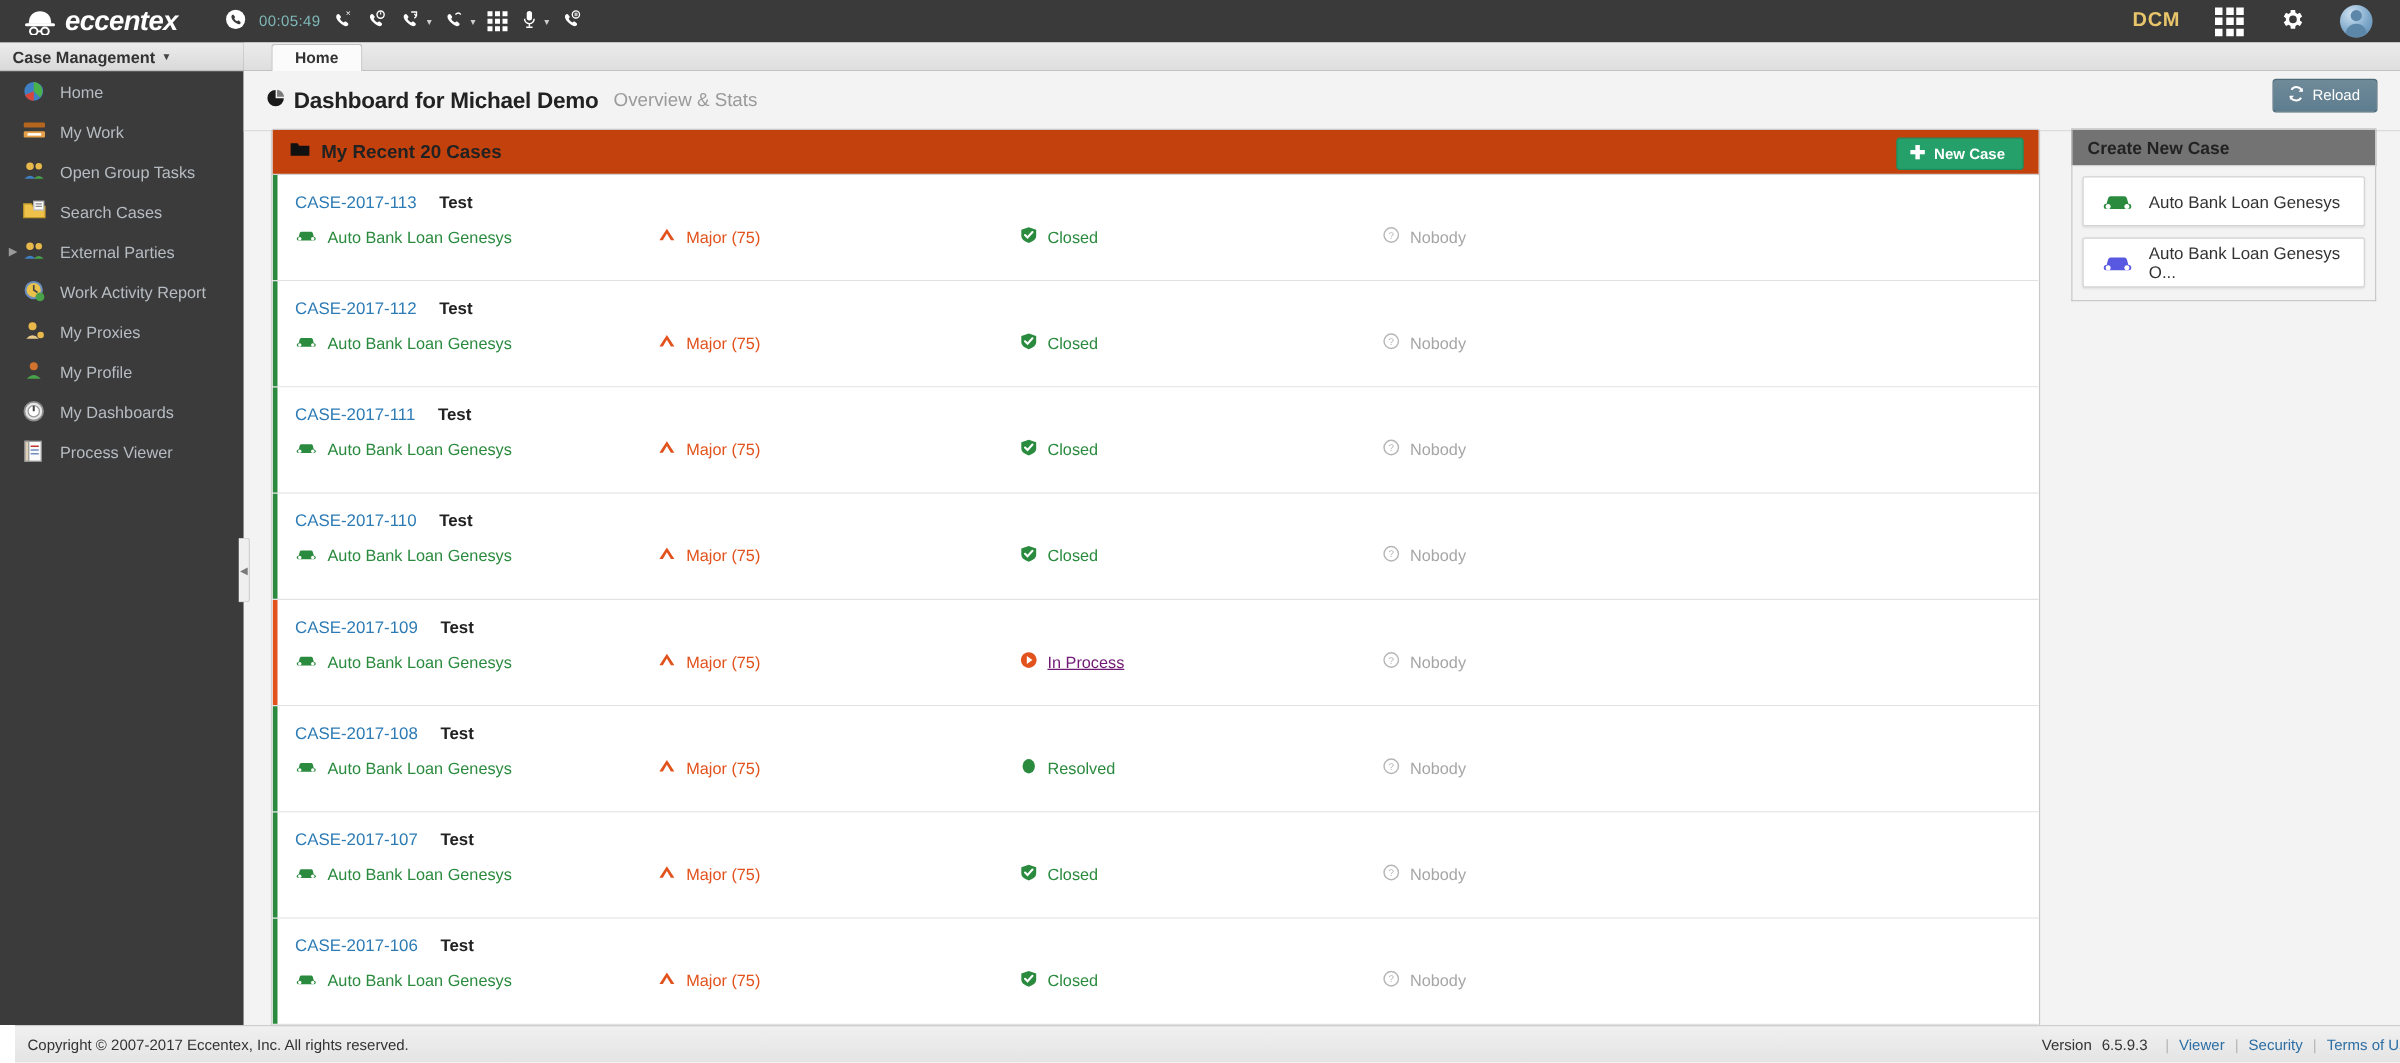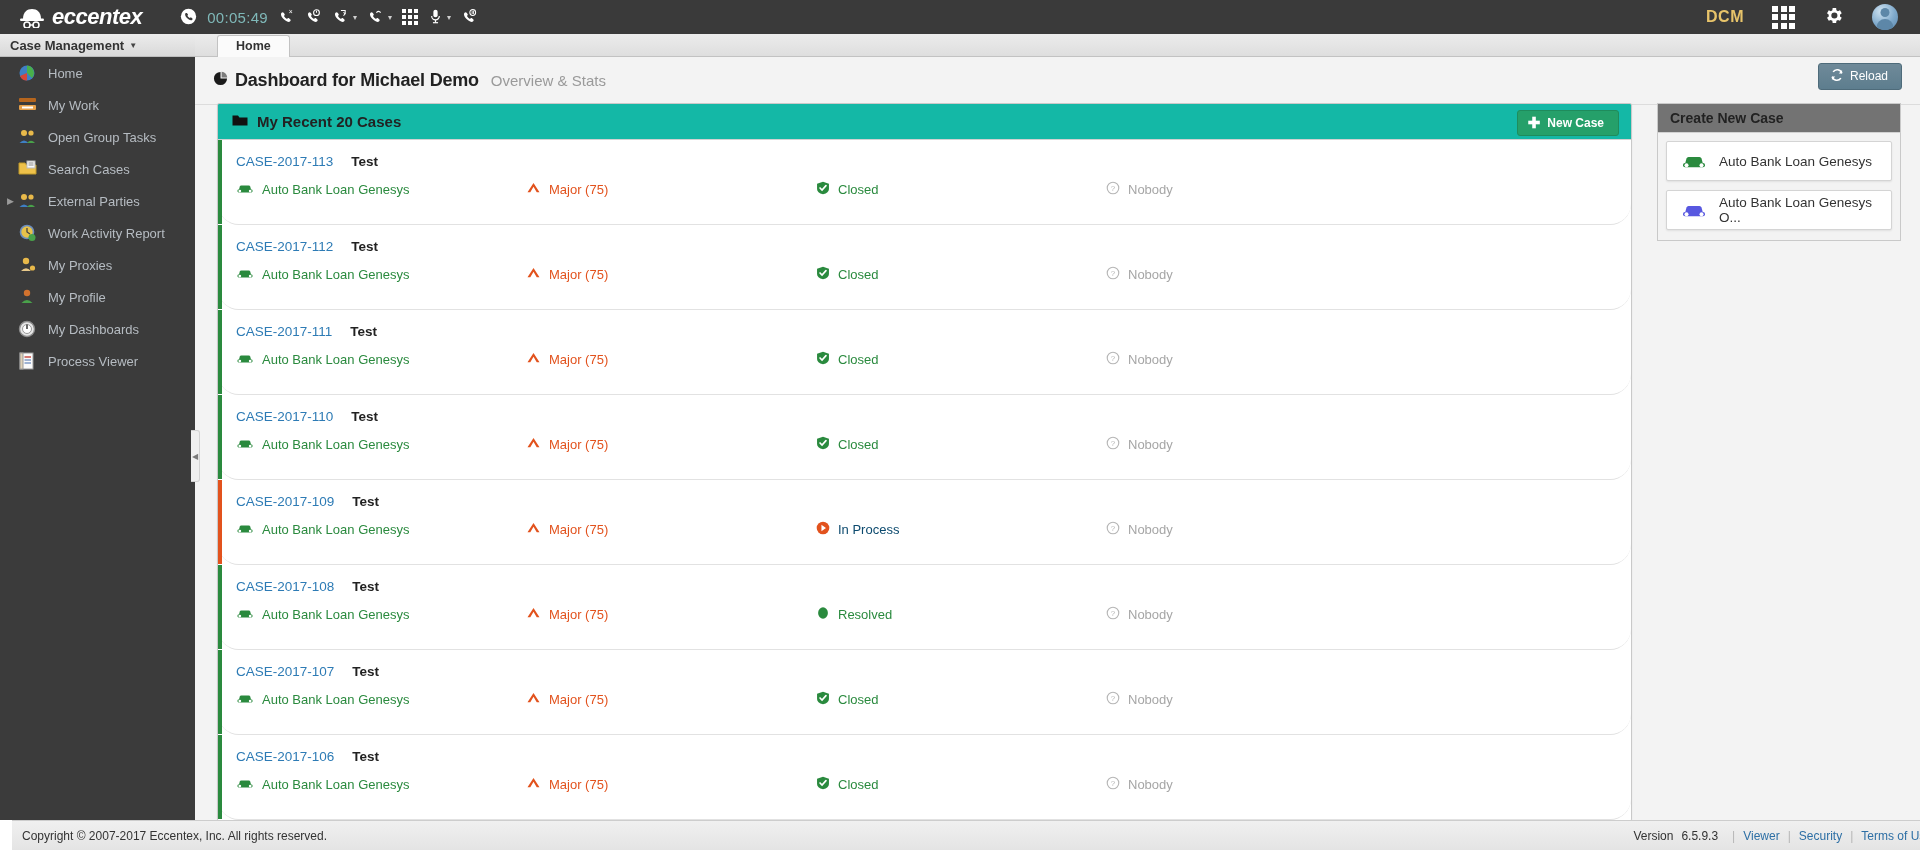--- a/index.html
+++ b/index.html
@@ -15,21 +15,21 @@
     background: #3a3a3a; display: flex; align-items: center;
   }
   .brand { display: flex; align-items: center; margin-left: 18px; }
   .brand-hat { position: relative; width: 28px; height: 22px; margin-right: 6px; }
   .brand-text {
     color: #fff; font-size: 22px; font-weight: bold; font-style: italic;
     letter-spacing: -0.5px; font-family: "Liberation Sans", sans-serif;
   }
   .tele { display: flex; align-items: center; margin-left: 38px; gap: 10px; }
   .tele-ico { color: #fff; font-size: 15px; line-height: 1; display:inline-block; }
-  .tele-timer { color: #7fb8b8; font-size: 15px; font-family: "Liberation Sans", sans-serif; letter-spacing:0.3px;}
+  .tele-timer { color: #7fb8b8; font-size: 12px; font-family: "Liberation Sans", sans-serif; letter-spacing:0.3px;}
   .caret-sm { color:#cfcfcf; font-size:8px; margin-left:-6px;}
   .grid-ico {
     display: inline-grid; grid-template-columns: repeat(3, 4px);
     grid-gap: 2px;
   }
   .grid-ico i { width: 4px; height: 4px; background: #fff; display:block; }
   .top-right { margin-left: auto; display: flex; align-items: center; gap: 28px; margin-right: 22px; }
   .dcm-label { color: #e8c46a; font-size: 16px; font-weight: bold; letter-spacing: 0.5px; }
   .grid-ico-lg { display: inline-grid; grid-template-columns: repeat(3, 6px); grid-gap: 2.5px; }
   .grid-ico-lg i { width: 6px; height: 6px; background: #fff; display:block; }
@@ -105,50 +105,50 @@
   
   .panel-wrap {
     position:absolute; top:46px; left:22px; width:1415px; height:718px;
   }
   .panel {
     background:#fff; border:1px solid #c9c9c9; border-radius:2px;
     box-shadow:0 1px 2px rgba(0,0,0,0.07); height:100%;
     display:flex; flex-direction:column; overflow:hidden;
   }
   .panel-head {
-    height:36px; background:#14b8a6; border-bottom:1px solid #d2d2d2;
+    height:36px; background:#c2410c; border-bottom:1px solid #d2d2d2;
     display:flex; align-items:center; padding: 0 12px 0 14px; position:relative;
   }
   .folder-ico { margin-right:9px; }
   .panel-title { font-size:15px; font-weight:bold; color:#222; }
   .newcase-btn {
     position:absolute; right:12px; top:6px;
     background:#25a06a; color:#fff; border:1px solid #1f8c5c; border-radius:3px;
     font-size:12px; font-weight:bold; padding:4px 14px 5px 10px;
     display:flex; align-items:center; gap:7px; cursor:pointer;
   }
   .plus-ico { font-size:15px; line-height:1; font-weight:bold; }
 
   .case-scroll { flex:1; overflow:hidden; position:relative; background:#fff; }
   .case-row {
     height:85px; border-bottom:1px solid #e2e2e2; position:relative;
-    padding-left:18px; background:#fff;border-radius:21px;
+    padding-left:18px; background:#fff;
   }
   .case-row .bar { position:absolute; left:0; top:0; bottom:0; width:4px; }
   .case-top { padding-top: 14px; display:flex; align-items:center; }
   .case-id { color:#2d7bb5; font-size:13.5px; cursor:pointer; }
   .case-name { color:#222; font-size:13.5px; font-weight:bold; margin-left:18px; }
   .case-bottom { margin-top:12px; display:flex; align-items:center; font-size:13px; }
   .cell { display:flex; align-items:center; gap:8px; }
   .cell-type { width:290px; color:#2a8a3e; }
   .cell-pri  { width:290px; color:#e2521d; }
   .cell-sta  { width:290px; }
   .cell-own  { color:#a6a6a6; }
   .sta-closed { color:#2a8a3e; }
-  .sta-inprocess { color:#0c4a6e; }
+  .sta-inprocess { color:#701a75;text-decoration:underline; }
   .sta-resolved { color:#2a8a3e; }
 
   
   .right-panel {
     position:absolute; top:46px; left:1462px; width:244px; top:46px;
   }
   .rp-head {
     background:#737373; border:1px solid #c9c9c9; border-bottom:1px solid #d2d2d2;
     height:30px; display:flex; align-items:center; padding-left:12px;
     font-size:14px; font-weight:bold; color:#222;

